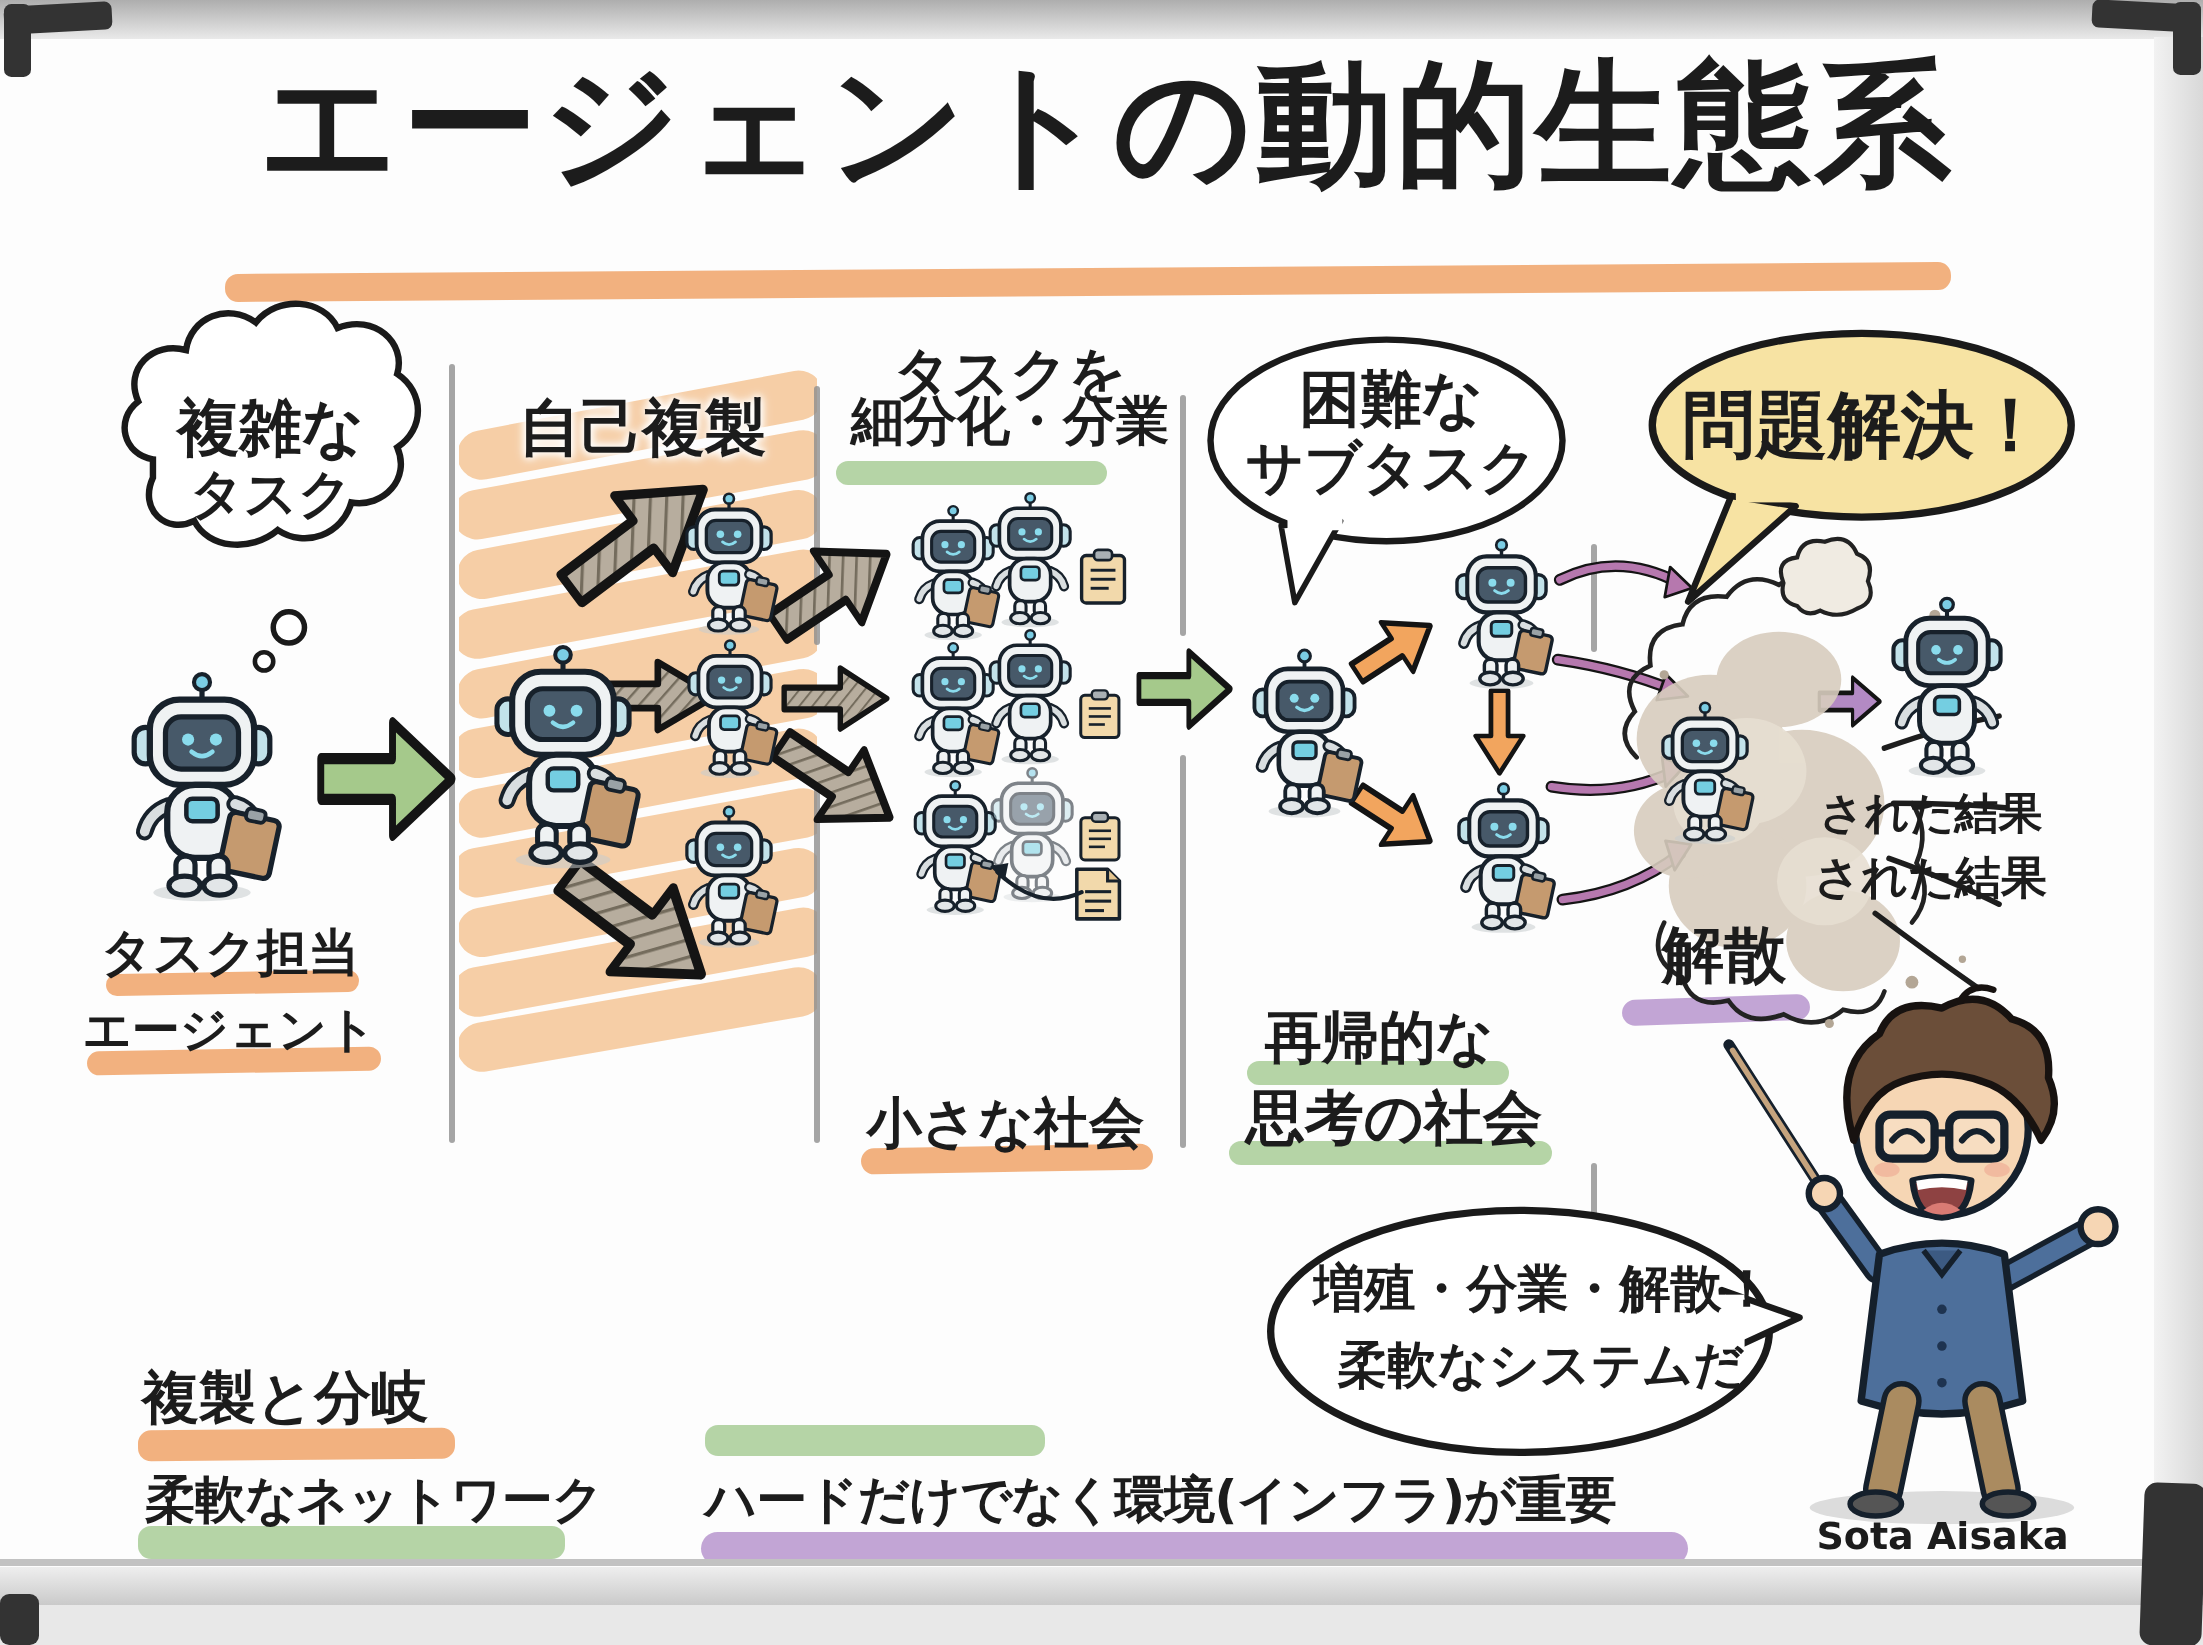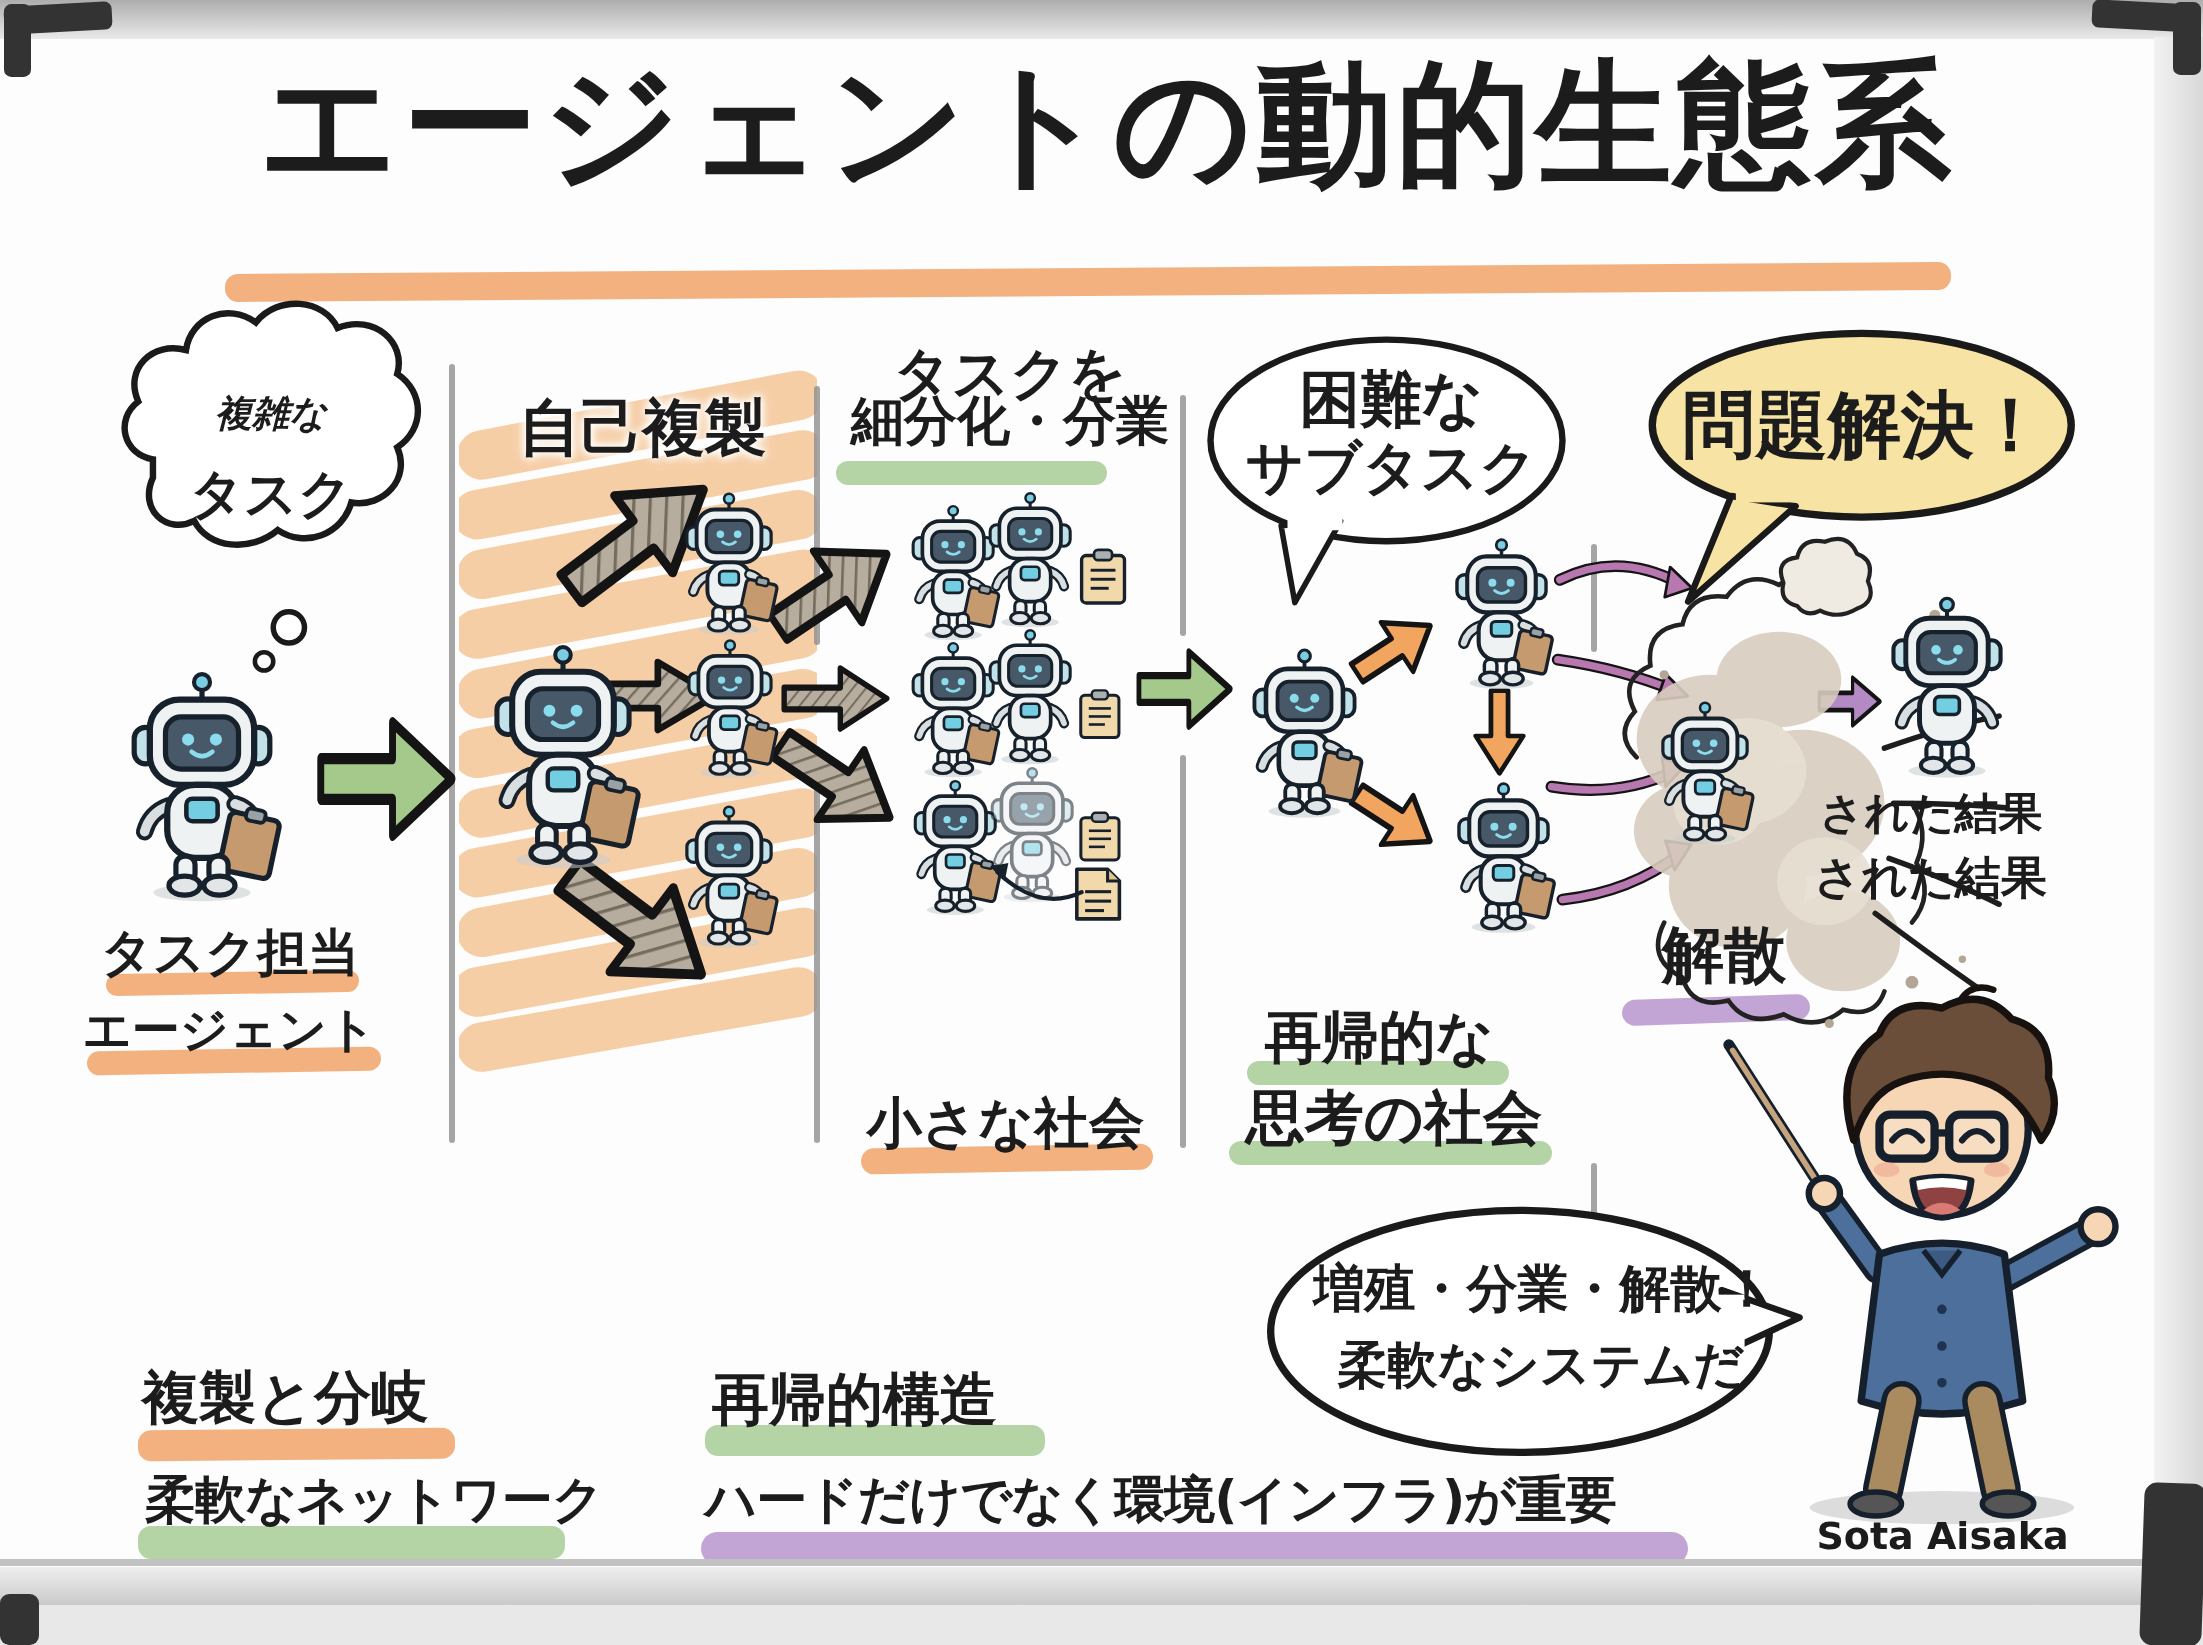--- a/index.html
+++ b/index.html
@@ -284,21 +284,21 @@
     </svg>
   <svg class="abs" style="left:1878px;top:595px;" width="138" height="184" viewBox="0 0 100 134">
       <use href="#sym-robot-plain"></use>
     </svg>
 
   <svg class="abs" style="left:96px;top:271px;" width="349" height="418" viewBox="0 0 380 455">
     <path d="M62 205 C30 200 20 162 46 142 C30 106 62 76 98 86 C103 50 144 34 174 56 C198 26 248 30 263 62 C303 46 338 78 328 112 C358 132 358 172 328 192 C343 226 313 258 278 252 C268 287 228 302 198 282 C168 307 122 302 107 272 C77 287 46 260 62 225 Z" fill="#ffffff" stroke="#1a1a1a" stroke-width="7"></path>
     <circle cx="210" cy="388" r="17" fill="#ffffff" stroke="#1a1a1a" stroke-width="6"></circle>
     <circle cx="183" cy="425" r="10" fill="#ffffff" stroke="#1a1a1a" stroke-width="5"></circle>
   </svg>
-  <div class="txt" style="left:147px;top:393px;width:248px;font-size:37px;font-style:italic;">複雑な</div>
+  <div class="txt" style="left:147px;top:393px;width:248px;font-size:62px;">複雑な</div>
   <div class="txt" style="left:170px;top:464px;width:202px;font-size:53px;">タスク</div>
 
   <svg class="abs" style="left:1203px;top:335px;" width="367" height="275" viewBox="0 0 400 300">
     <ellipse cx="200" cy="115" rx="192" ry="110" fill="#ffffff" stroke="#1a1a1a" stroke-width="7"></ellipse>
     <path d="M85 208 L100 292 L150 203 Z" fill="#ffffff" stroke="#1a1a1a" stroke-width="6" stroke-linejoin="round"></path>
     <rect x="92" y="195" width="60" height="18" fill="#ffffff"></rect>
   </svg>
   <div class="txt" style="left:1286px;top:365px;width:211px;font-size:61px;">困難な</div>
   <div class="txt" style="left:1240px;top:436px;width:303px;font-size:57px;">サブタスク</div>
 
@@ -326,21 +326,20 @@
   <div class="txt" style="left:831px;top:391px;width:358px;font-size:53px;">細分化・分業</div>
   <div class="txt" style="left:854px;top:1093px;width:303px;font-size:55px;">小さな社会</div>
   <div class="txt" style="left:1251px;top:1006px;width:257px;font-size:57px;">再帰的な</div>
   <div class="txt" style="left:1231px;top:1085px;width:326px;font-size:59px;">思考の社会</div>
   <div class="txt" style="left:1639px;top:920px;width:170px;font-size:62px;">解散</div>
   <div class="txt" style="left:1816px;top:788px;width:230px;font-size:44px;">された結果</div>
   <div class="txt" style="left:1809px;top:852px;width:243px;font-size:46px;">された結果</div>
 
   <div class="txt" style="left:142px;top:1366px;width:367px;font-size:57px;text-align:left;">複製と分岐</div>
   <div class="txt" style="left:145px;top:1471px;width:441px;font-size:51px;text-align:left;letter-spacing:-0.9px;">柔軟なネットワーク</div>
-  <div class="txt" style="left:712px;top:1368px;width:349px;font-size:57px;text-align:left;">再帰的構造</div>
   <div class="txt" style="left:705px;top:1471px;width:1001px;font-size:51px;text-align:left;letter-spacing:-0.9px;">ハードだけでなく環境(インフラ)が重要</div>
 
   <svg class="abs" style="left:1725px;top:975px;" width="432" height="551" viewBox="0 0 235 300" overflow="visible">
     <ellipse cx="118" cy="290" rx="72" ry="9" fill="#dcdcdc"></ellipse>
 
     <path d="M83 160 L54 120" stroke="#15202c" stroke-width="16" stroke-linecap="round"></path>
     <path d="M83 160 L54 120" stroke="#4d6f9b" stroke-width="10" stroke-linecap="round"></path>
     <line x1="56" y1="122" x2="2" y2="38" stroke="#15202c" stroke-width="6" stroke-linecap="round"></line>
     <line x1="56" y1="122" x2="4" y2="41" stroke="#c6a47e" stroke-width="3" stroke-linecap="round"></line>
     <circle cx="54" cy="119" r="8.5" fill="#f6d6b4" stroke="#15202c" stroke-width="3.5"></circle>

